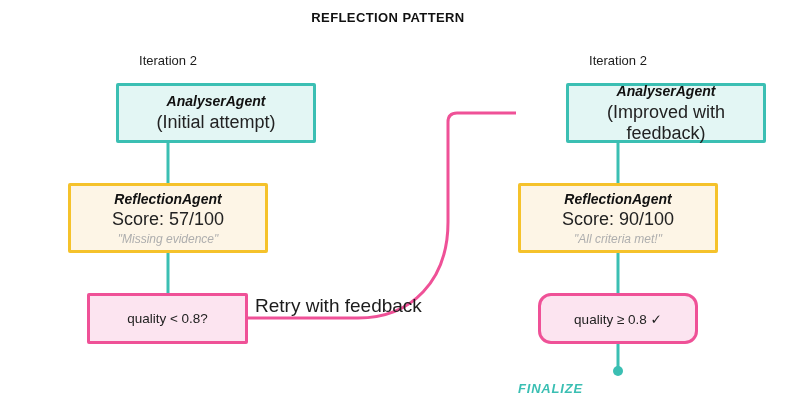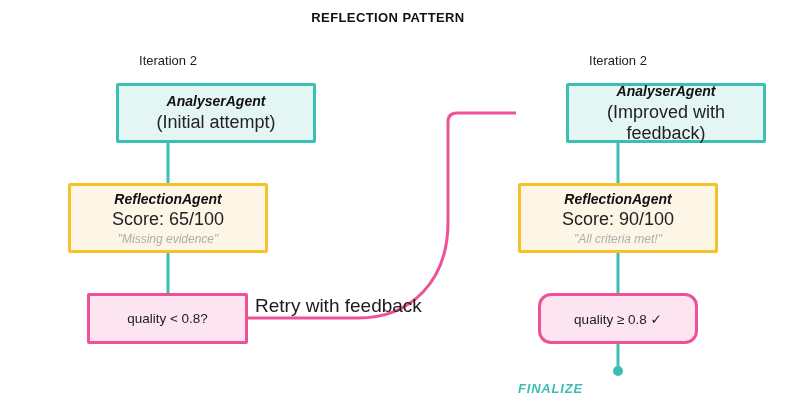--- a/index.html
+++ b/index.html
@@ -122,21 +122,21 @@
 
   <div class="iter-label col1">Iteration 2</div>
 
   <div class="box analyser-box col1">
     <div class="box-title">AnalyserAgent</div>
     <div class="box-sub">(Initial attempt)</div>
   </div>
 
   <div class="box reflection-box col1">
     <div class="box-title">ReflectionAgent</div>
-    <div class="box-sub">Score: 65/100</div>
+    <div class="box-sub">Score: 57/100</div>
     <div class="box-quote">"Missing evidence"</div>
   </div>
 
   <div class="box decision-box decision-1">
     <div>quality &lt; 0.8?</div>
   </div>
 
   <div class="edge-label">Retry with feedback</div>
 
   <div class="iter-label col2">Iteration 2</div>

